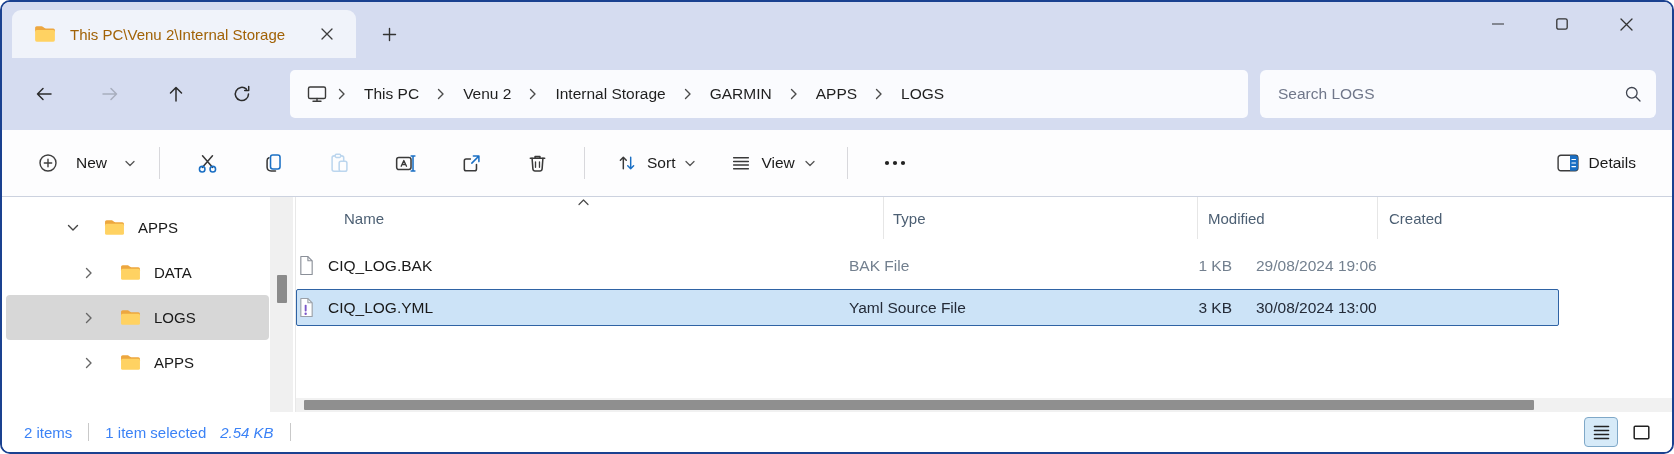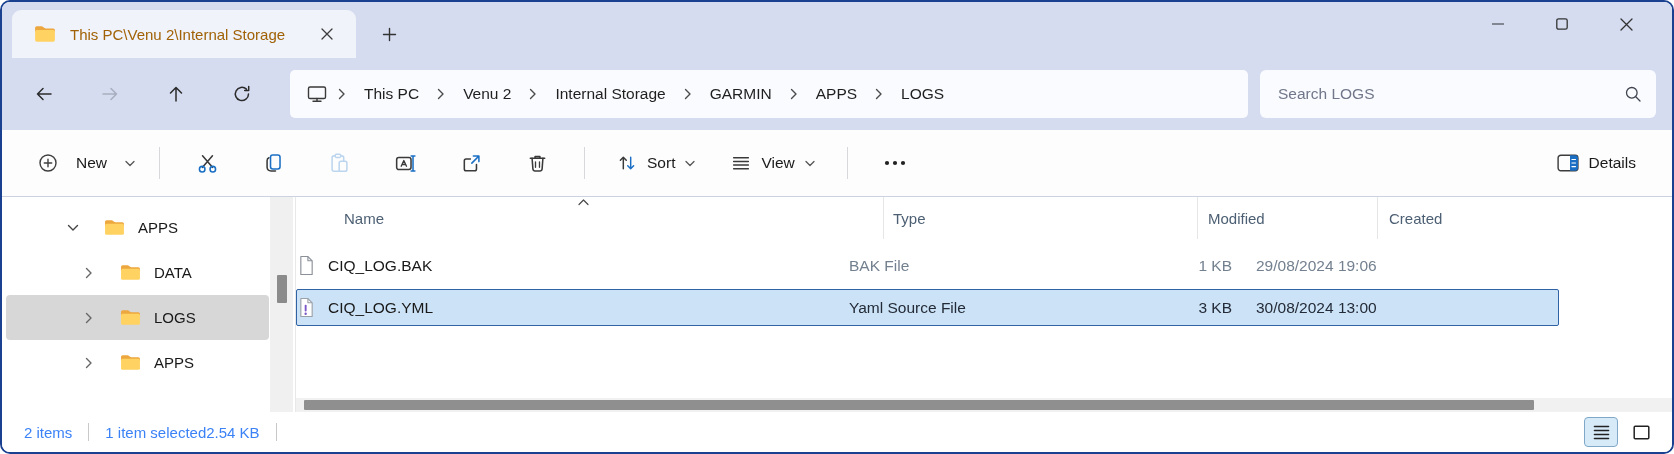--- a/index.html
+++ b/index.html
@@ -67,21 +67,21 @@
   .fmeta{font-size:15.5px;color:#73808f;}
   .frow.selected .fmeta{color:#242b38;}
   .fcell-type{padding-left:9px;}
   .fcell-size{text-align:right;padding-right:14px;}
   .fcell-mod{padding-left:10px;}
   .h-scroll{position:absolute;left:0;right:0;bottom:0;height:14px;background:#f1f1f1;}
   .h-thumb{position:absolute;top:2px;left:8px;width:1230px;height:10px;background:#8f8f8f;border-radius:1px;}
   
   .statusbar{height:40px;background:#fff;display:flex;align-items:center;padding:0 14px 0 22px;font-size:15px;color:#3b82f6;}
   .st-sep{width:1px;height:18px;background:#c9c9c9;margin:0 16px;}
-  .st-size{}
+  .st-size{margin-left:14px;font-style:italic;}
   .view-toggles{margin-left:auto;display:flex;gap:6px;}
   .vt{width:34px;height:30px;display:flex;align-items:center;justify-content:center;border:1px solid transparent;border-radius:4px;}
   .vt.active{background:#d6eaf8;border-color:#7fa8c8;}
 </style>
 </head>
 <body>
 
 <div class="window">
 
   <div class="titlebar">

